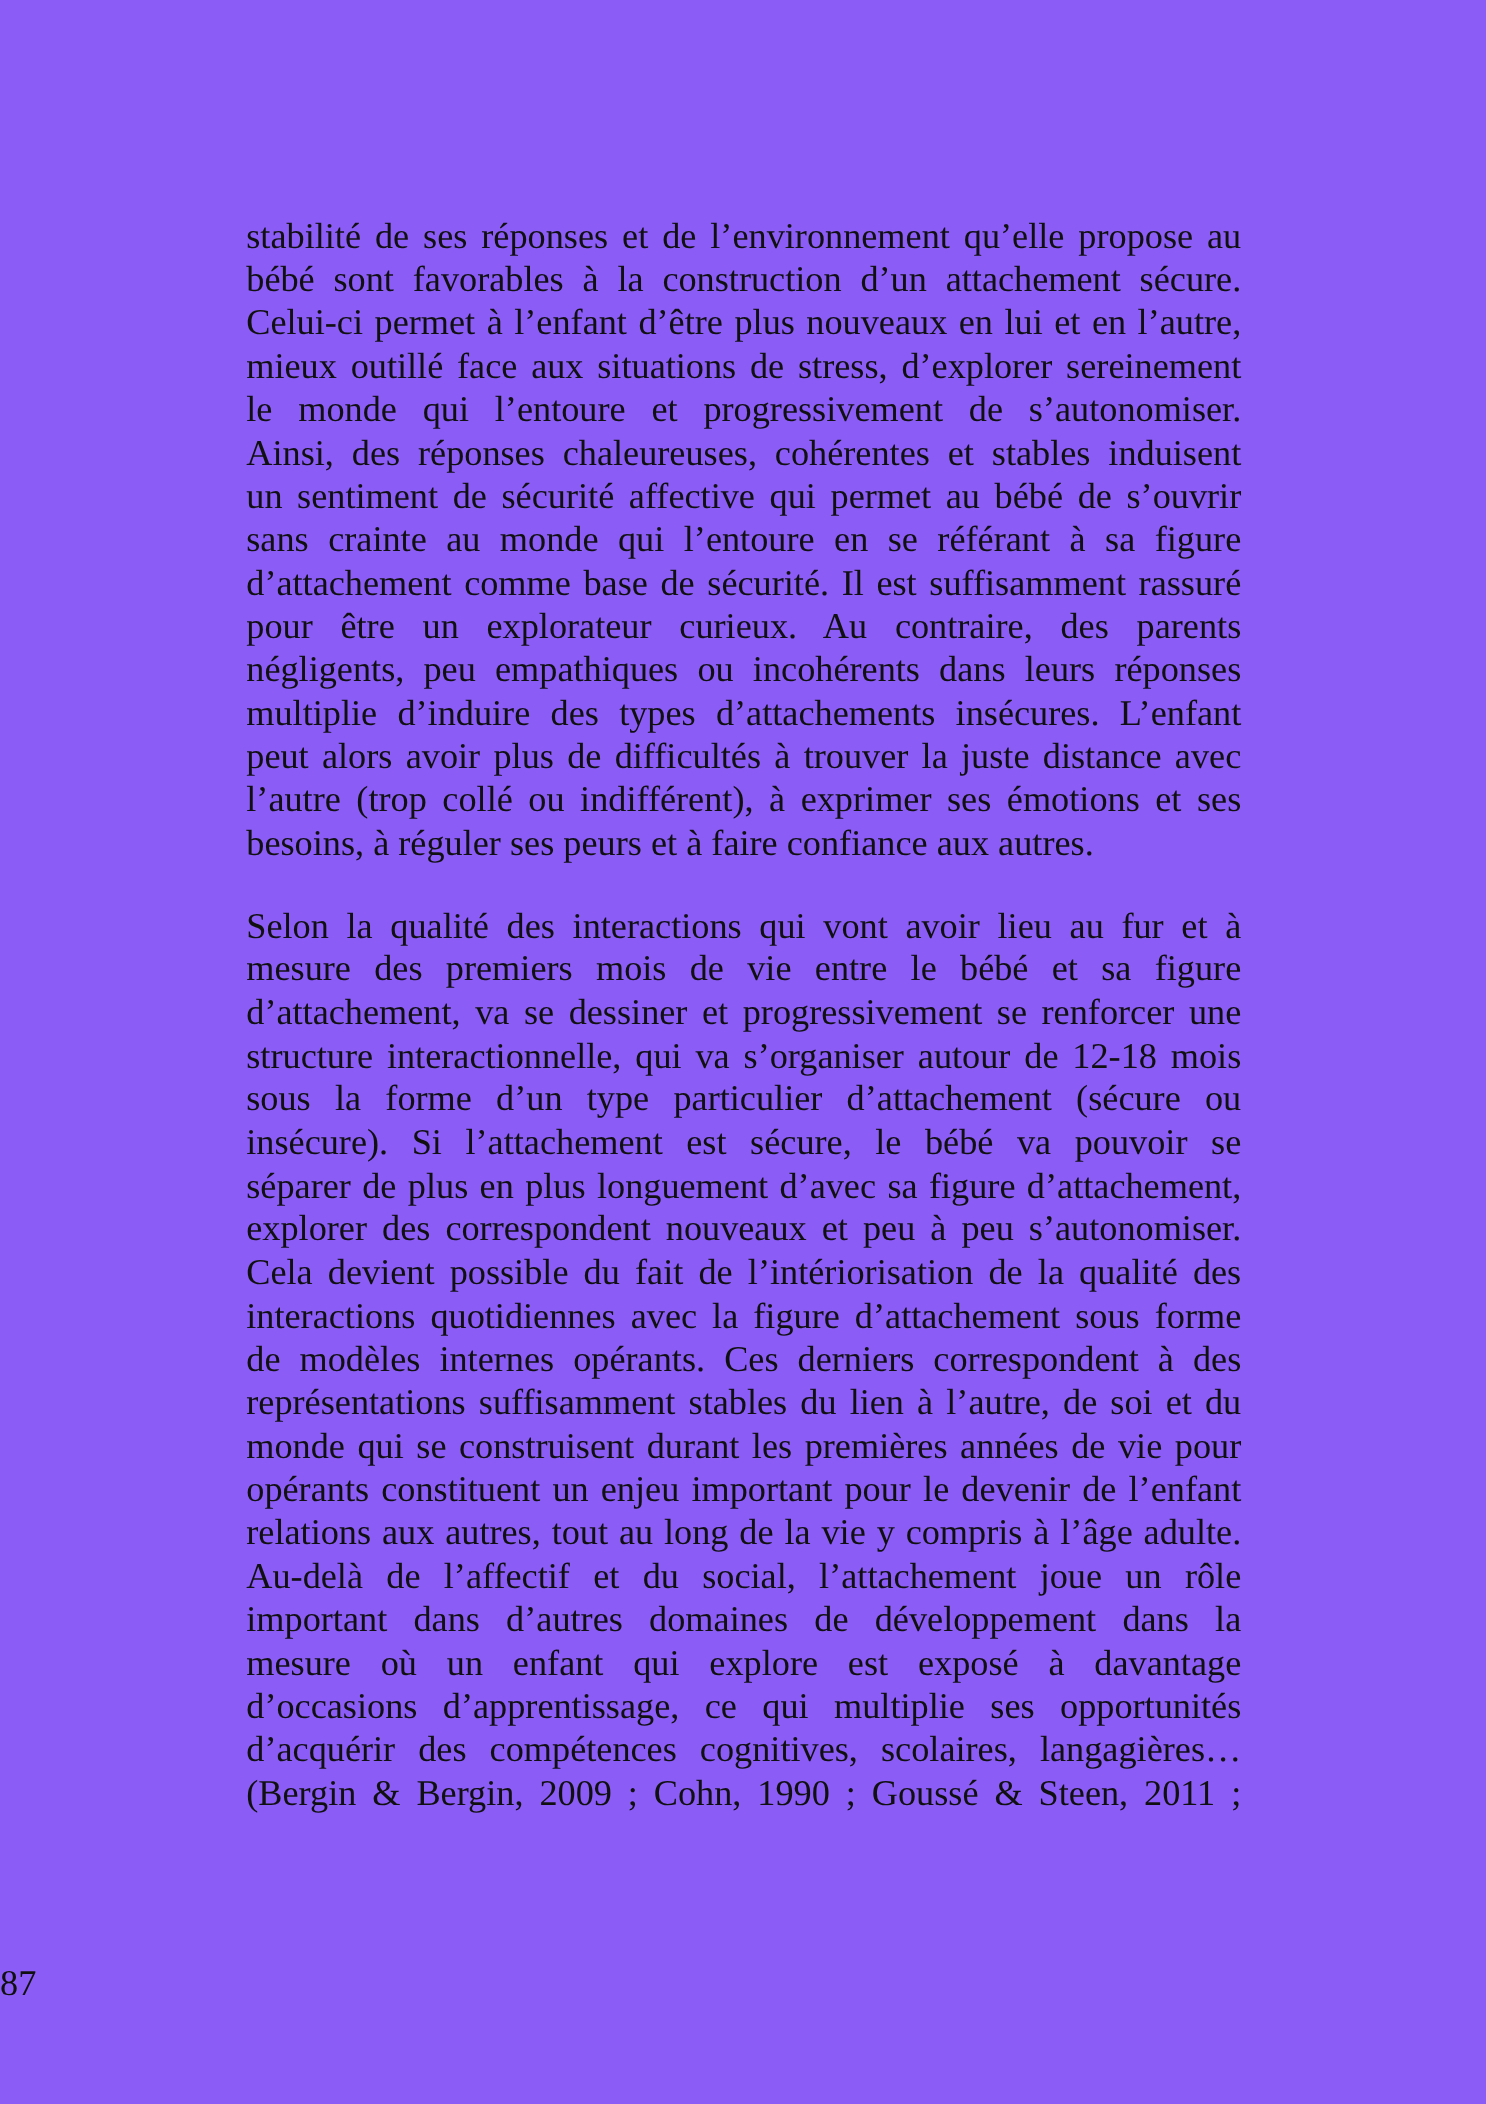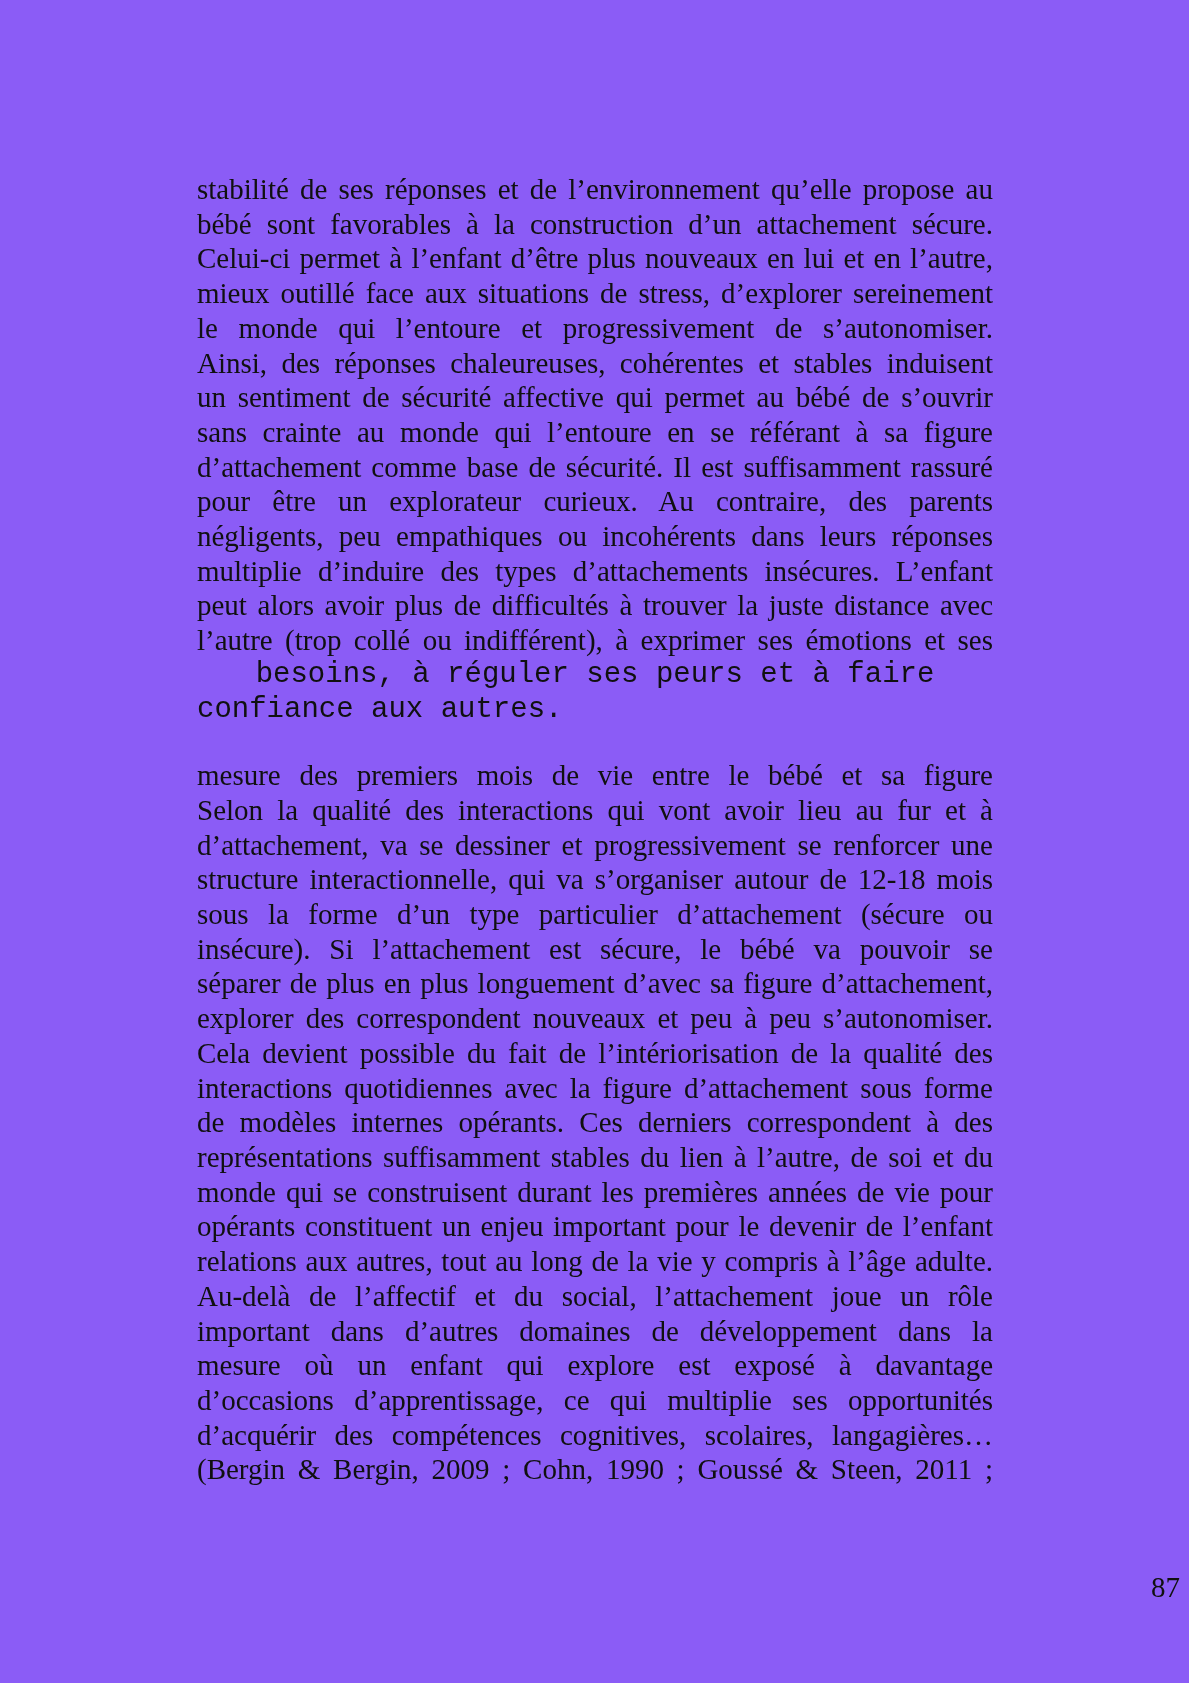--- a/index.html
+++ b/index.html
@@ -30,28 +30,27 @@
     padding: 0;
   }
   .line {
     text-align: justify;
     text-align-last: justify;
     white-space: normal;
   }
   .line.no-justify {
     text-align: center;
     text-align-last: left;
-    font-family: Liberation Mono, monospace;
   }
   .page-number {
     position: absolute;
     top: 1570px;
     left: 0;
     width: 1180px;
-    text-align: right;
+    text-align: left;
     font-size: 29px;
     line-height: 35px;
   }
 </style>
 </head>
 <body>
 
 <div class="page">
   <div class="text-block">
 
@@ -66,22 +65,22 @@
         <div class="line">sans crainte au monde qui l’entoure en se référant à sa figure</div>
         <div class="line">d’attachement comme base de sécurité. Il est suffisamment rassuré</div>
         <div class="line">pour être un explorateur curieux. Au contraire, des parents</div>
         <div class="line">négligents, peu empathiques ou incohérents dans leurs réponses</div>
         <div class="line">multiplie d’induire des types d’attachements insécures. L’enfant</div>
         <div class="line">peut alors avoir plus de difficultés à trouver la juste distance avec</div>
         <div class="line">l’autre (trop collé ou indifférent), à exprimer ses émotions et ses</div>
         <div class="line no-justify">besoins, à réguler ses peurs et à faire confiance aux autres.</div>
       </div>
       <div class="para">
+        <div class="line">Selon la qualité des interactions qui vont avoir lieu au fur et à</div>
         <div class="line">mesure des premiers mois de vie entre le bébé et sa figure</div>
-        <div class="line">Selon la qualité des interactions qui vont avoir lieu au fur et à</div>
         <div class="line">d’attachement, va se dessiner et progressivement se renforcer une</div>
         <div class="line">structure interactionnelle, qui va s’organiser autour de 12-18 mois</div>
         <div class="line">sous la forme d’un type particulier d’attachement (sécure ou</div>
         <div class="line">insécure). Si l’attachement est sécure, le bébé va pouvoir se</div>
         <div class="line">séparer de plus en plus longuement d’avec sa figure d’attachement,</div>
         <div class="line">explorer des correspondent nouveaux et peu à peu s’autonomiser.</div>
         <div class="line">Cela devient possible du fait de l’intériorisation de la qualité des</div>
         <div class="line">interactions quotidiennes avec la figure d’attachement sous forme</div>
         <div class="line">de modèles internes opérants. Ces derniers correspondent à des</div>
         <div class="line">représentations suffisamment stables du lien à l’autre, de soi et du</div>

